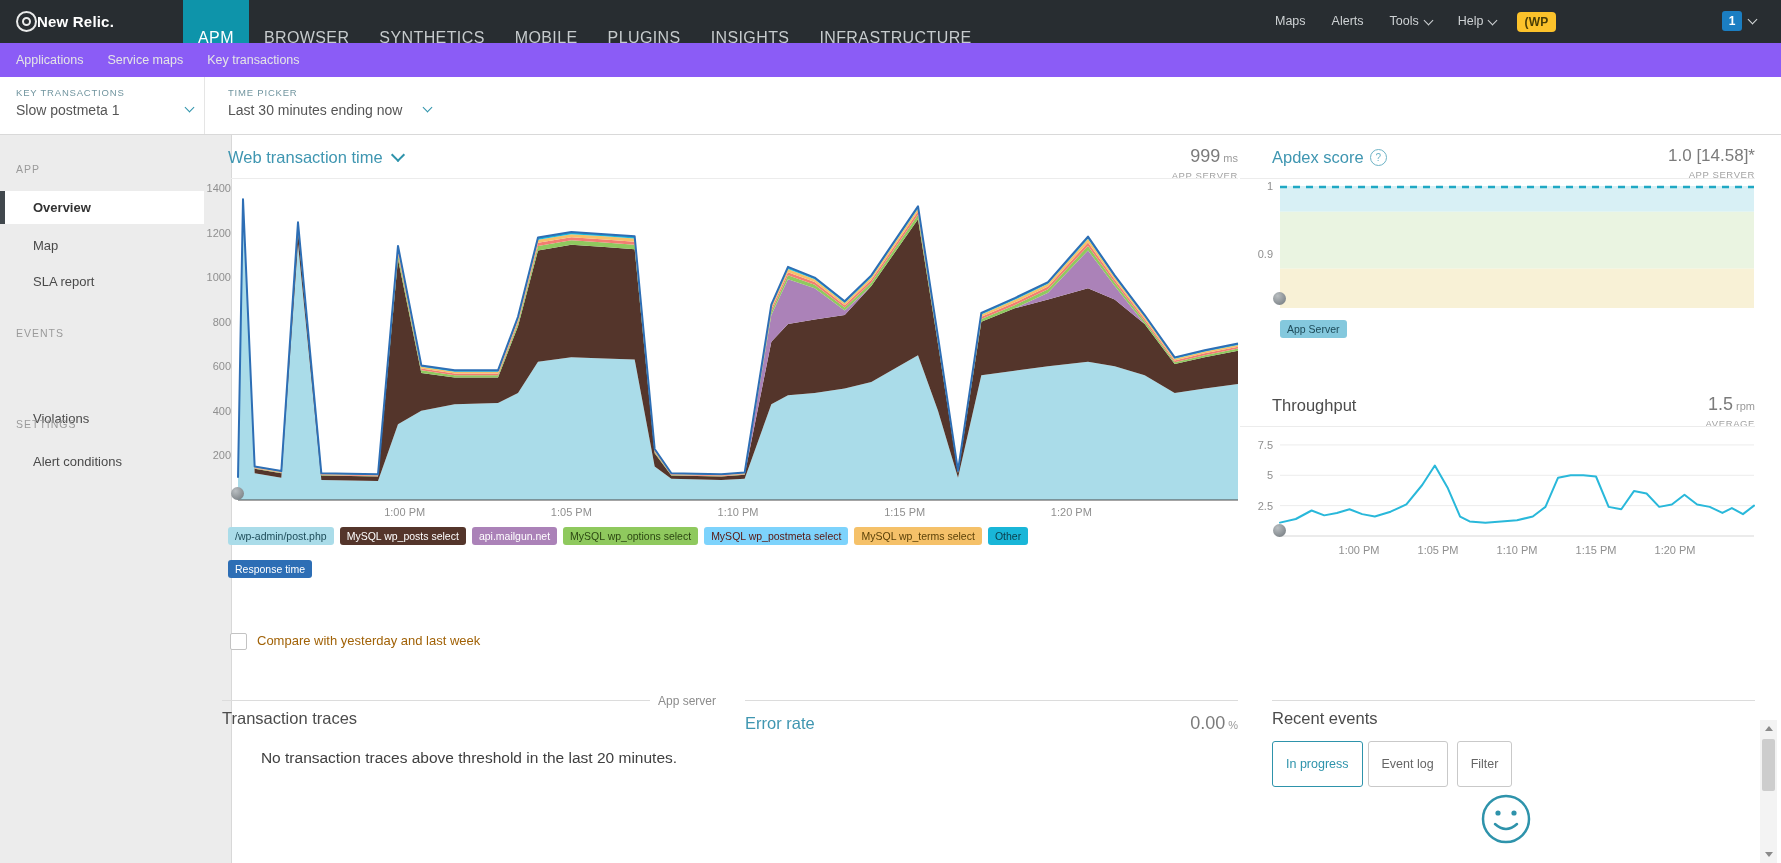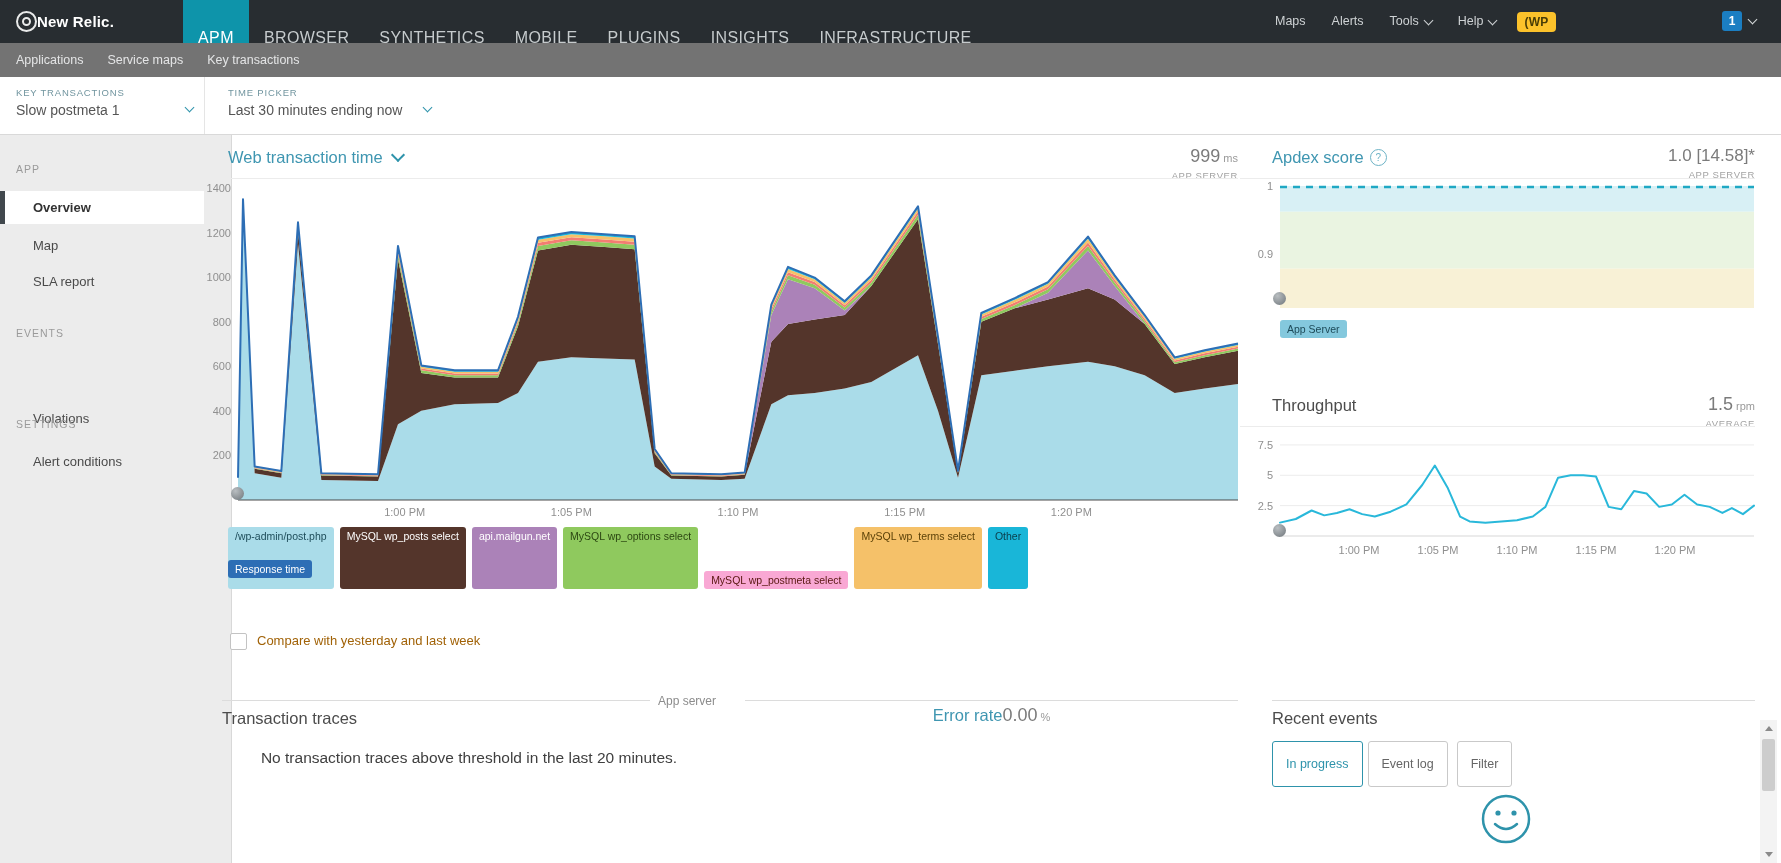--- a/index.html
+++ b/index.html
@@ -15,21 +15,21 @@
   .nav-tabs{position:absolute;left:183px;top:0;height:43px;display:flex;}
   .nav-tab{padding:16px 15px;line-height:43px;font-size:16px;letter-spacing:.4px;color:#c6cbcd;cursor:pointer;}
   .nav-tab.active{background:#0e94aa;color:#fff;}
   .nav-right{position:absolute;left:1262px;top:0;height:43px;display:flex;align-items:center;font-size:12.5px;color:#ced2d4;}
   .nav-link{padding:0 13px;line-height:43px;display:flex;align-items:center;gap:6px;cursor:pointer;}
   .chev{display:inline-block;width:6px;height:6px;border-right:1.5px solid currentColor;border-bottom:1.5px solid currentColor;transform:rotate(45deg);margin-top:-3px;}
   .wp-badge{margin-left:8px;background:#fcc22b;color:#4a3d06;font-weight:bold;font-size:12px;padding:3px 7px;border-radius:4px;letter-spacing:.3px;}
   .account{position:absolute;left:1722px;top:11px;display:flex;align-items:center;gap:7px;color:#d6dadb;}
   .notif{width:20px;height:20px;background:#1b7ec2;color:#fff;font-size:12px;font-weight:bold;text-align:center;line-height:20px;border-radius:3px;}
   
-  .subnav{position:absolute;left:0;top:43px;width:1781px;height:34px;background:#737373;display:flex;align-items:center;padding-left:4px;box-sizing:border-box;}
+  .subnav{position:absolute;left:0;top:43px;width:1781px;height:34px;background:#8b5cf6;display:flex;align-items:center;padding-left:4px;box-sizing:border-box;}
   .subnav-item{padding:0 12px;font-size:12.5px;color:#e4e5e6;cursor:pointer;}
   
   .header-row{position:absolute;left:0;top:77px;width:1781px;height:58px;background:#fff;border-bottom:1px solid #d9d9d9;box-sizing:border-box;}
   .picker-label{font-size:9.5px;letter-spacing:.8px;color:#71959f;text-transform:uppercase;}
   .picker-value{font-size:14px;color:#555;margin-top:4px;}
   .chev-teal{color:#2e93ab;}
   .vdiv{position:absolute;left:204px;top:77px;height:57px;border-left:1px solid #e5e5e5;}
   
   .sidebar{position:absolute;left:0;top:135px;width:232px;height:728px;background:#ececec;border-right:1px solid #d8d8d8;box-sizing:border-box;}
   .side-label{position:absolute;left:16px;font-size:10.5px;color:#9a9a9a;letter-spacing:1px;}
@@ -172,39 +172,39 @@
         <text x="706.6666666666666" y="334" text-anchor="middle" fill="#8f8f8f" font-size="11">1:15 PM</text>
         <text x="873.3333333333334" y="334" text-anchor="middle" fill="#8f8f8f" font-size="11">1:20 PM</text>
       </svg></div>
   <div class="drag-dot" style="left:231px;top:487px;"></div>
 
   <div class="legend-row" style="left:228px;top:527px;">
       <span class="badge" style="background: rgb(170, 220, 233); color: rgb(30, 77, 90);">/wp-admin/post.php</span>
       <span class="badge" style="background: rgb(84, 53, 43); color: rgb(255, 255, 255);">MySQL wp_posts select</span>
       <span class="badge" style="background: rgb(171, 130, 184); color: rgb(255, 255, 255);">api.mailgun.net</span>
       <span class="badge" style="background: rgb(143, 201, 94); color: rgb(44, 71, 18);">MySQL wp_options select</span>
-      <span class="badge" style="background: #f9a8d4; color: rgb(89, 23, 16); margin-top: 44px;">MySQL wp_postmeta select</span>
+      <span class="badge" style="background: #7dd3fc; color: rgb(89, 23, 16);">MySQL wp_postmeta select</span>
       <span class="badge" style="background: rgb(245, 193, 105); color: rgb(92, 66, 8);">MySQL wp_terms select</span>
       <span class="badge" style="background: rgb(25, 182, 216); color: rgb(10, 61, 74);">Other</span>
     </div>
   <div class="legend-row" style="left:228px;top:560px;">
       <span class="badge" style="background: rgb(45, 110, 181); color: rgb(255, 255, 255);">Response time</span>
     </div>
 
   <div class="checkbox" style="left:230px;top:633px;"></div>
   <div class="abs" style="left:257px;top:633px;font-size:13px;color:#a16207;">Compare with yesterday and last week</div>
 
   <div class="bottom-sec" style="left:222px;top:700px;width:494px;">
     <div class="scope-label">App server</div>
     <div class="sec-title gray-title" style="margin-top:8px;">Transaction traces</div>
     <div class="tt-message">No transaction traces above threshold in the last 20 minutes.</div>
   </div>
 
   <div class="bottom-sec" style="left:745px;top:700px;width:493px;">
-    <div style="display:flex;justify-content:center;align-items:baseline;margin-top:4px;">
+    <div style="display:flex;justify-content:space-between;align-items:baseline;margin-top:12px;">
       <span class="sec-title teal">Error rate</span>
       <span>
         <span class="metric-value">0.00</span><span class="metric-unit">%</span>
       </span>
     </div>
   </div>
 
   <div class="abs sec-title teal" style="left:1272px;top:148px;">
     <span>Apdex score</span><span class="help-icon"></span>
   </div>

